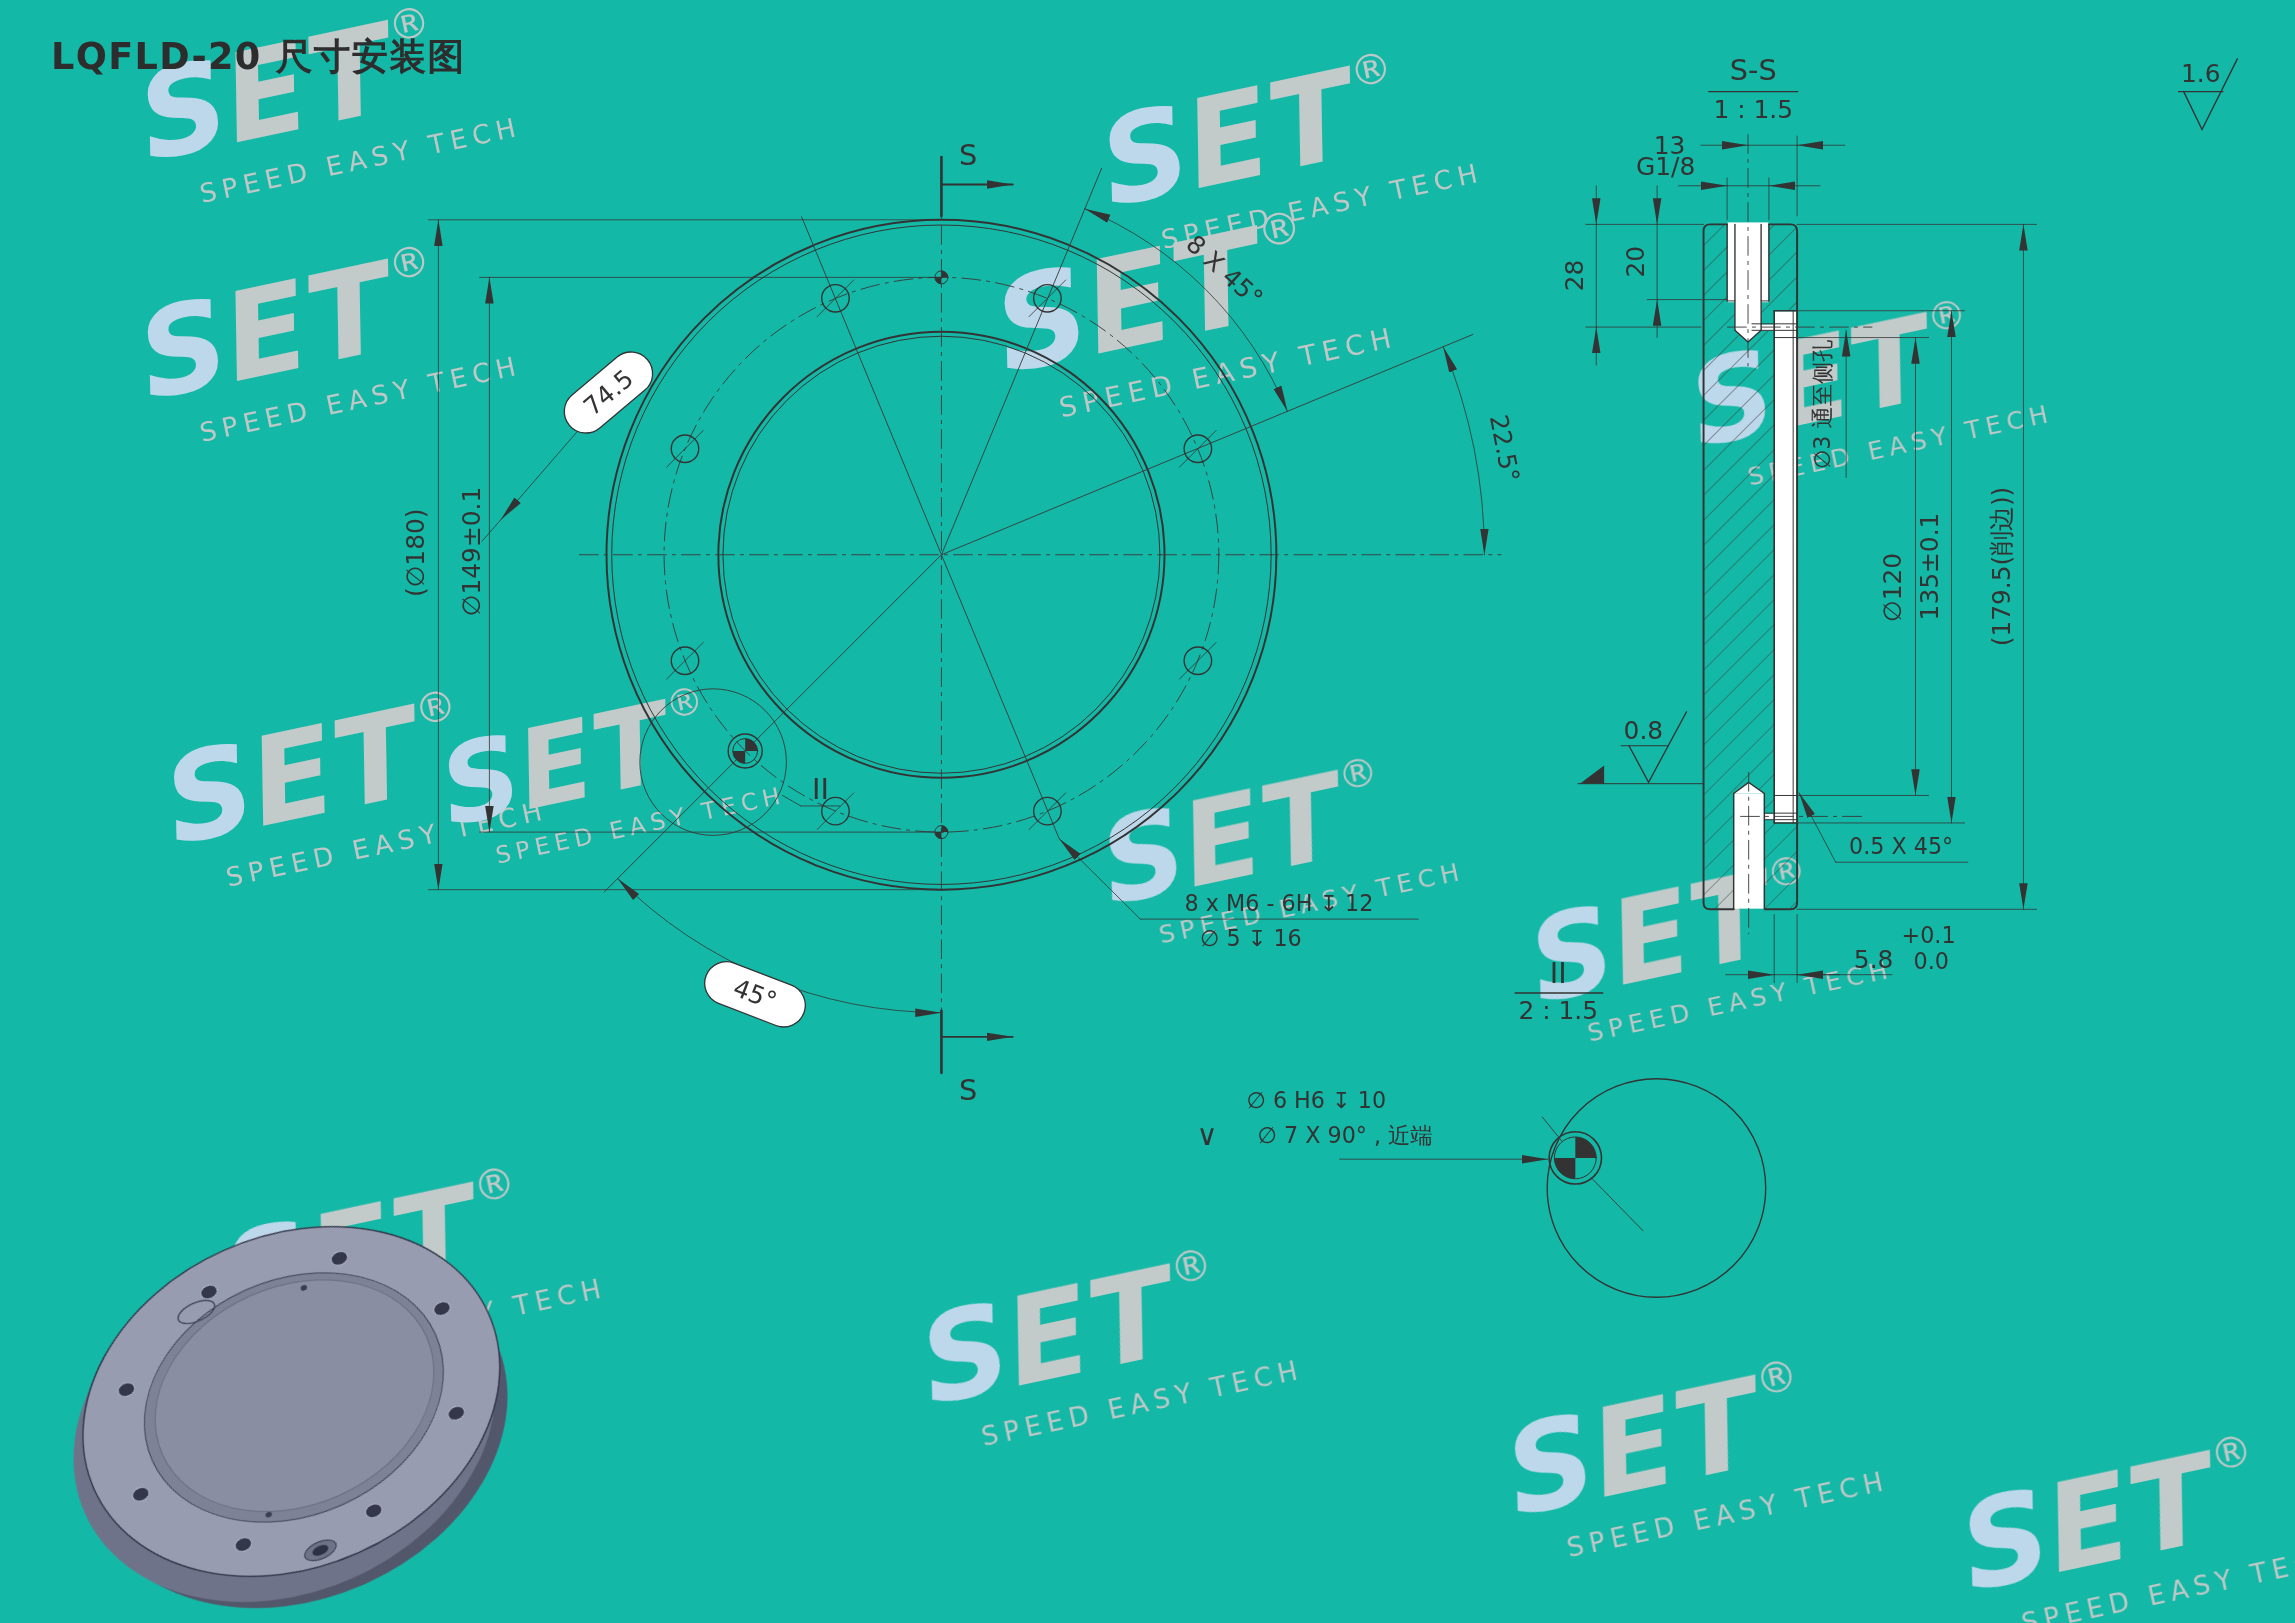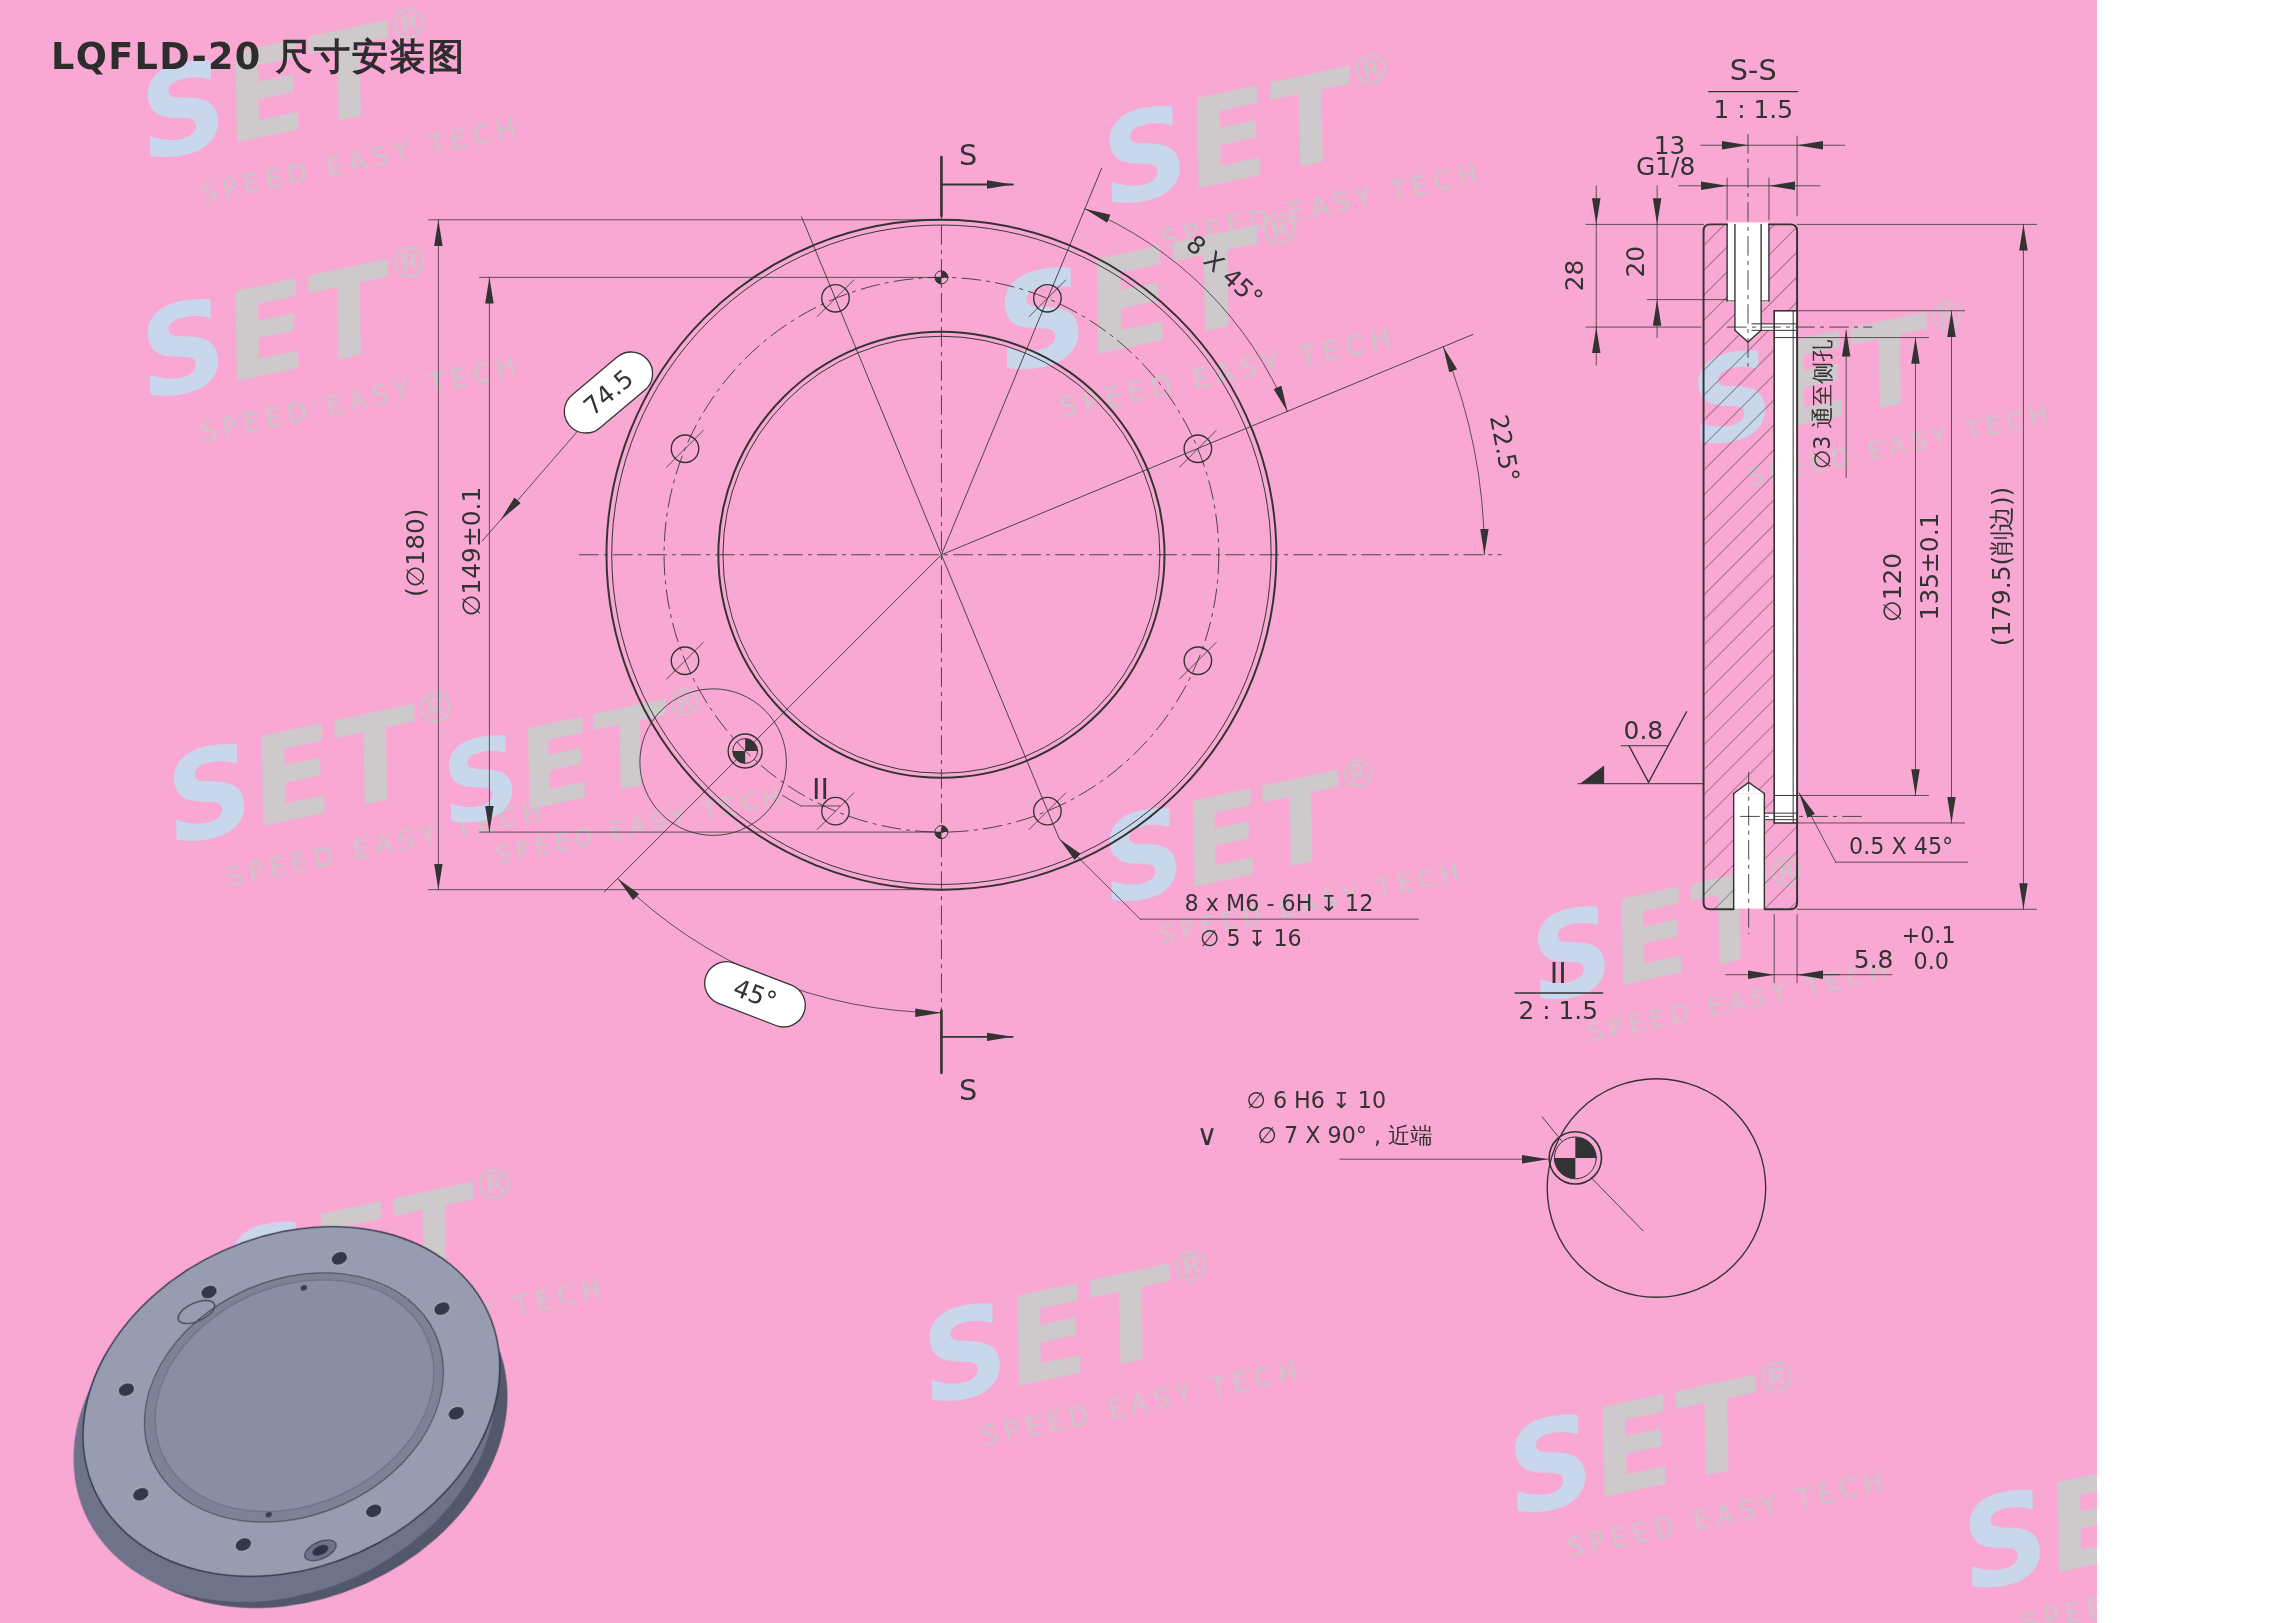--- a/index.html
+++ b/index.html
@@ -1,16 +1,16 @@
 <!DOCTYPE html>
 <html style="font-size:10.5px"><head>
 <meta charset="utf-8">
 <style>
   html,body{margin:0;padding:0;background:#ffffff;}
-  .page{position:relative;width:2097px;height:1623px;background:#f9a8d4;overflow:hidden;}
+  .page{position:relative;width:2295px;height:1623px;background:#14b8a6;overflow:hidden;}
   svg{display:block;}
   
   .ln{stroke:#333;fill:none;stroke-linecap:round;}
   .w4{stroke-width:4;} .w3{stroke-width:3;} .w25{stroke-width:2.5;} .w2{stroke-width:2.1;}
   .w15{stroke-width:1.5;} .w12{stroke-width:1.2;}
   .cl{stroke:#3a3a3a;stroke-width:1.4;fill:none;stroke-dasharray:30 8 6 8;}
   .thin{stroke:#3a3a3a;stroke-width:1.4;fill:none;}
   .fillb{fill:#333;stroke:none;}
   .whitefill{fill:#ffffff;stroke:none;}
   

